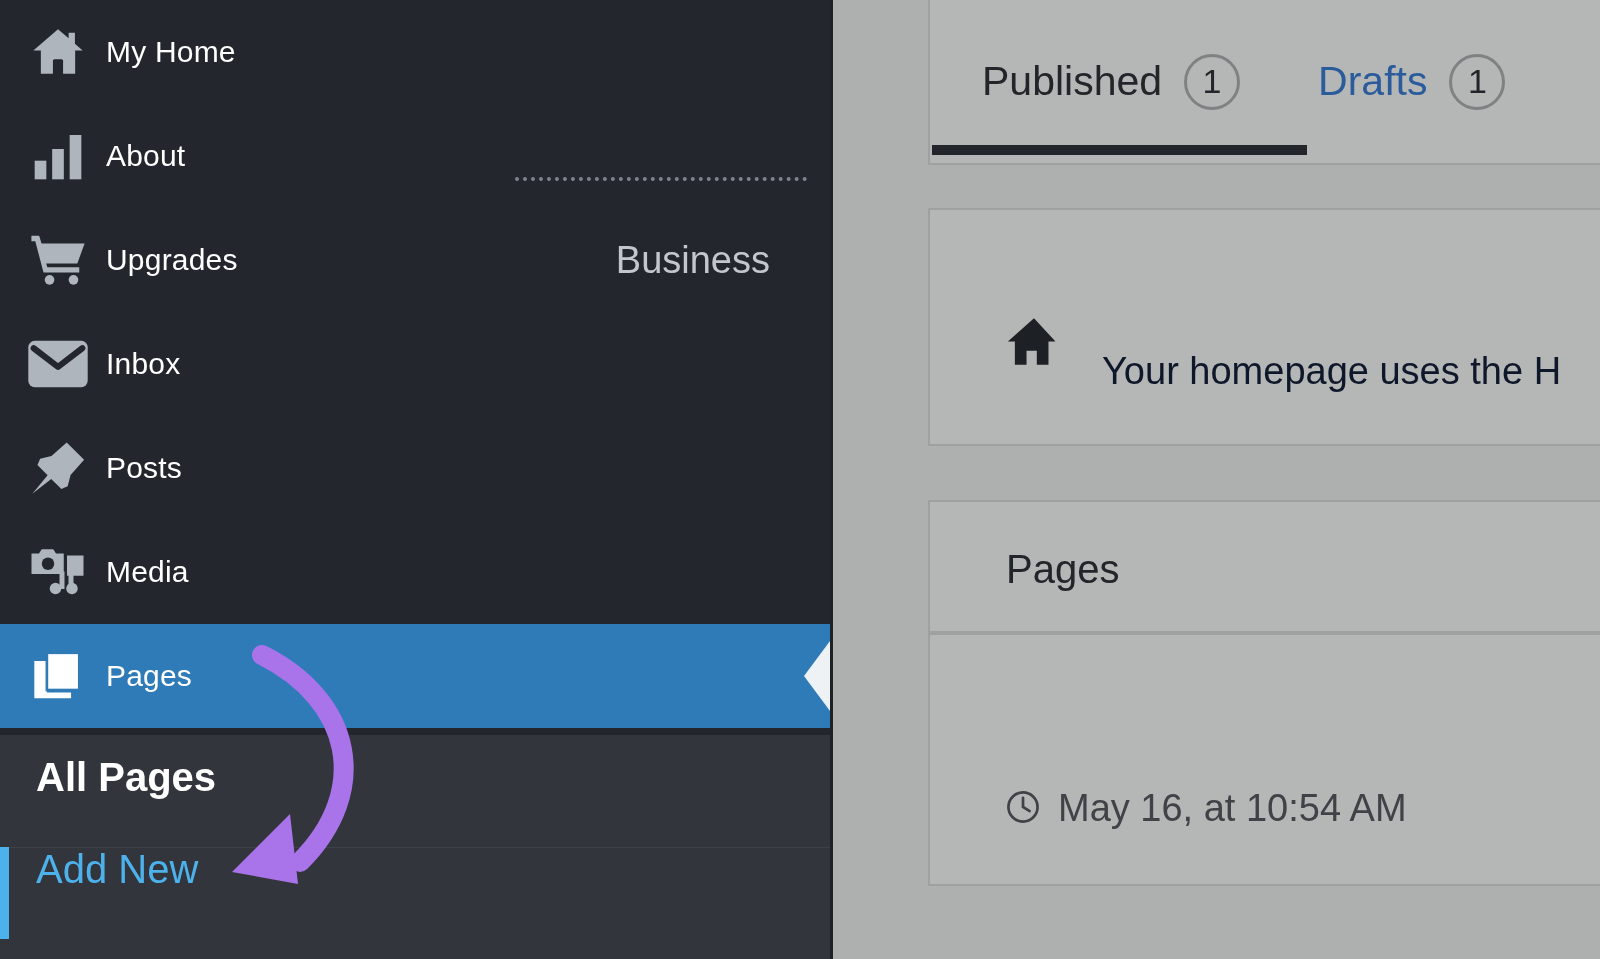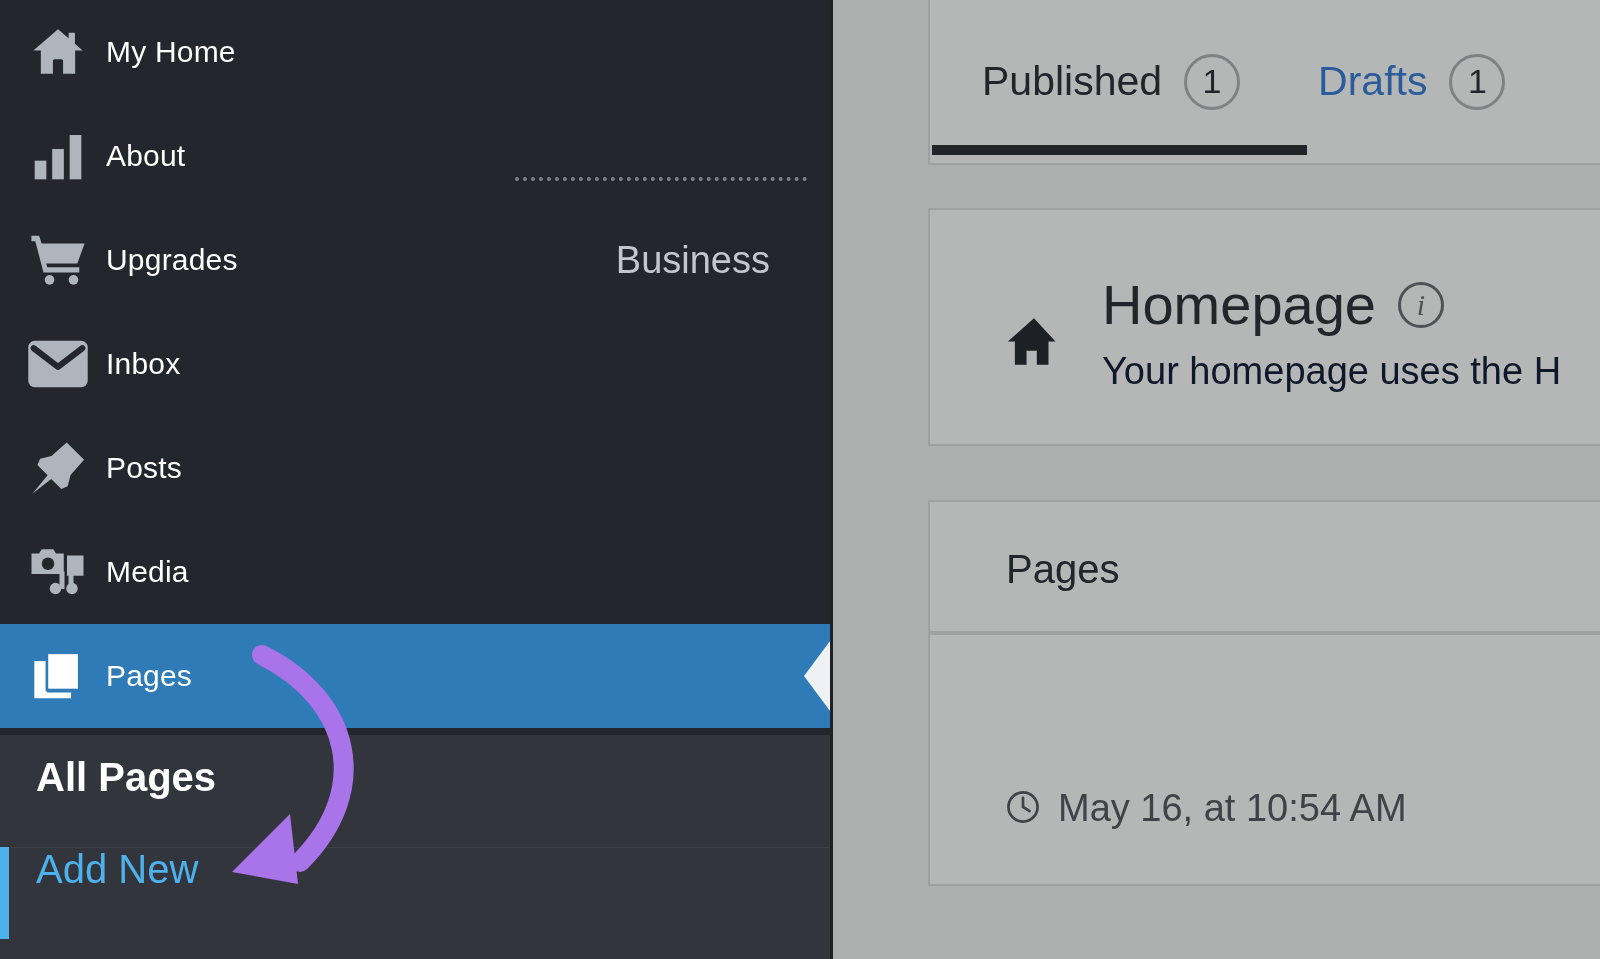--- a/index.html
+++ b/index.html
@@ -432,24 +432,20 @@
       </div>
       <div class="tab-underline" style="left:2px; width:375px;"></div>
     </div>
 
     <div class="card homepage-card">
       <span class="home-icon">
         <svg width="56" height="52" viewBox="0 0 24 22" fill="#1d2125">
           <path d="M12 1.2 0.8 11.2h3.0v10.0h5.0v-6.0h4.4v6.0h5.0V11.2h3.0z"></path>
         </svg>
       </span>
-      <div class="home-title-row">
-        <span class="home-title">Homepage</span>
-        <span class="info-icon">i</span>
-      </div>
       <div class="home-sub">Your homepage uses the H</div>
     </div>
 
     <div class="card pages-card">
       <span class="pages-card-label">Pages</span>
     </div>
 
     <div class="card about-card">
       <span class="about-meta">
         <span>

